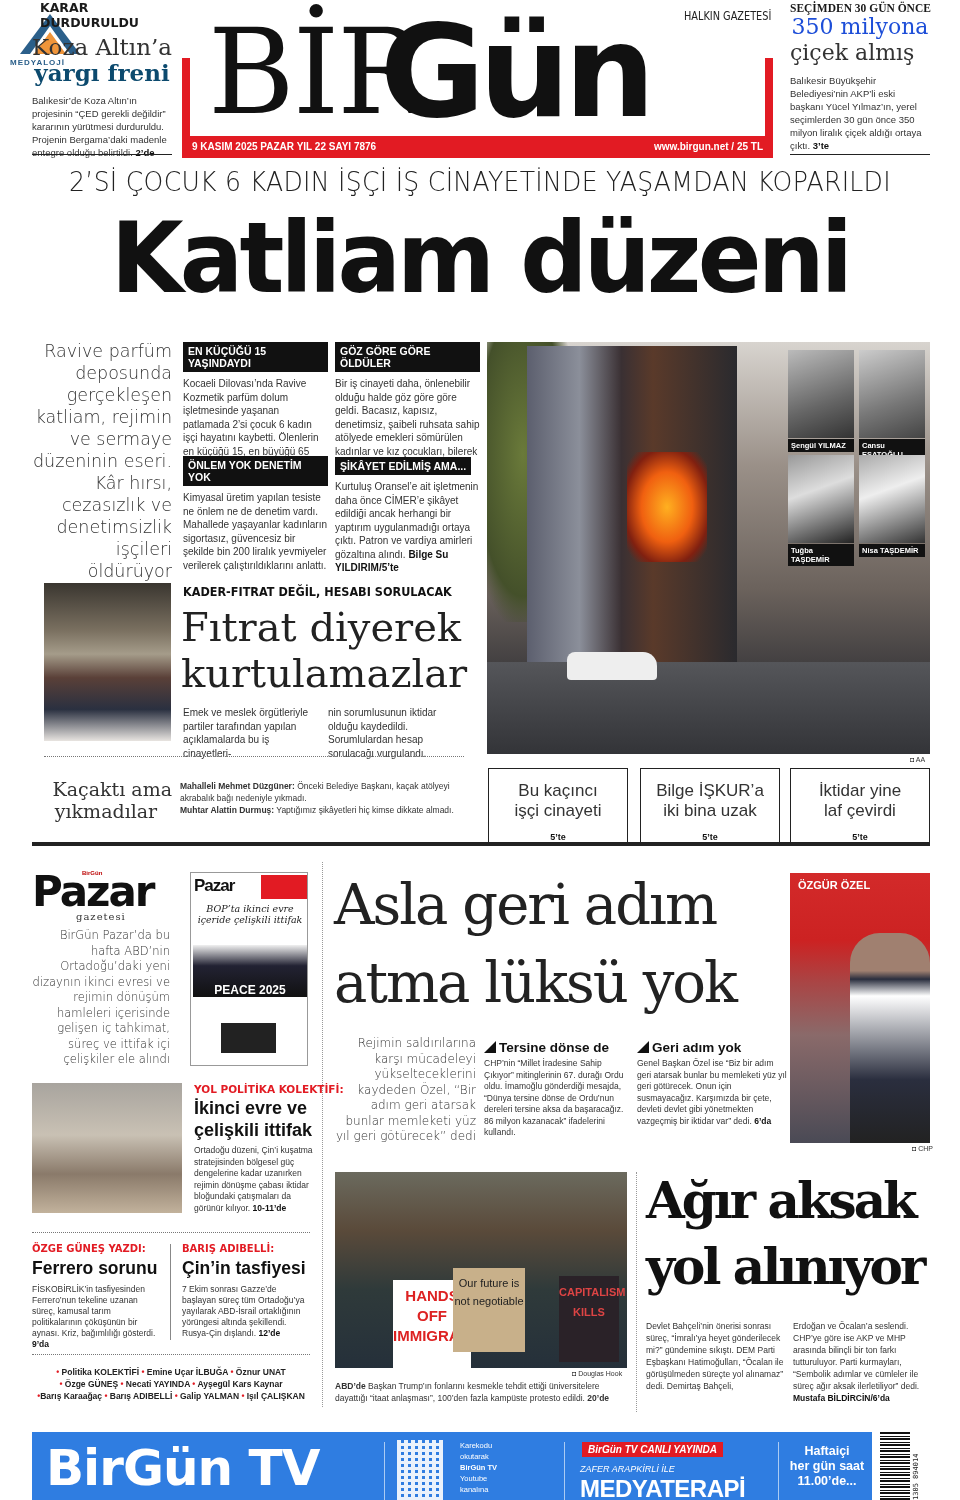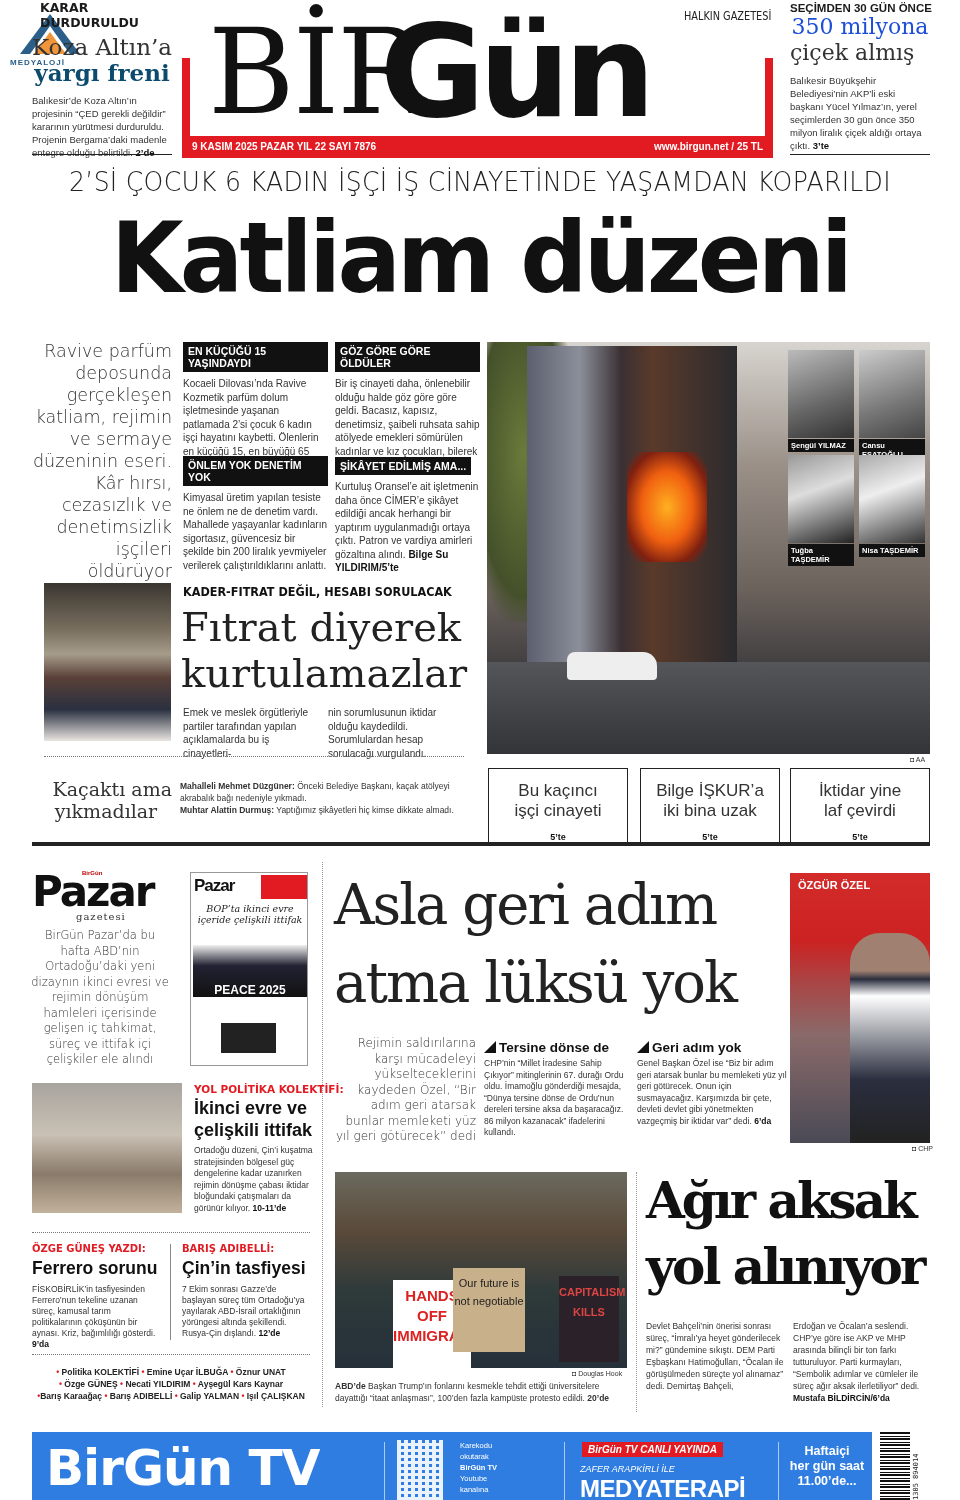--- a/index.html
+++ b/index.html
@@ -51,21 +51,21 @@
 <div class="mast-frame"></div>
 <div class="logo-bir">BİR</div>
 <div class="logo-gun">Gün</div>
 <div class="abs" style="left:684px;top:8px;font-size:13px;font-family:'DejaVu Sans',sans-serif;letter-spacing:0px;transform:scaleX(0.75);transform-origin:left;color:#222;white-space:nowrap">HALKIN GAZETESİ</div>
 <div class="mast-bar">
   <span>9 KASIM 2025 PAZAR YIL 22 SAYI 7876</span>
   <span>www.birgun.net  / 25 TL</span>
 </div>
 
 <div class="abs" style="left:790px;top:0;width:140px">
-  <div class="kicker" style="font-size:11.5px;font-family:Liberation Sans, sans-serif;font-weight:900;white-space:nowrap;margin-top:2px">SEÇİMDEN 30 GÜN ÖNCE</div>
+  <div class="kicker" style="font-size:11.5px;font-family:Liberation Serif, serif;font-weight:900;white-space:nowrap;margin-top:2px">SEÇİMDEN 30 GÜN ÖNCE</div>
   <div class="serif" style="font-size:22px;line-height:26px;text-align:center;margin-top:0;color:#1d4ed8">350 milyona</div>
   <div class="serif" style="font-size:22px;line-height:26px;color:#333">çiçek almış</div>
   <div class="body" style="margin-top:8px;font-size:9.5px;line-height:13px">
     <span>Balıkesir Büyükşehir Belediyesi’nin AKP’li eski başkanı Yücel Yılmaz’ın, yerel seçimlerden 30 gün önce 350 milyon liralık çiçek aldığı ortaya çıktı.</span>
     <b>3’te</b>
   </div>
 </div>
 <div class="rule" style="left:790px;top:154px;width:140px;height:1px"></div>
 
 <div class="abs" style="left:0;width:960px;top:166px;text-align:center;font-size:27px;font-family:'DejaVu Sans',sans-serif;font-weight:200;color:#222;letter-spacing:0.3px;transform:scaleX(0.93);white-space:nowrap">2’Sİ ÇOCUK 6 KADIN İŞÇİ İŞ CİNAYETİNDE YAŞAMDAN KOPARILDI</div>
@@ -143,21 +143,21 @@
 <div class="promo-box" style="left:790px;top:768px;width:140px;height:76px">
   <div>İktidar yine</div>
   <div>laf çevirdi</div>
   <div class="ref">5’te</div>
 </div>
 <div class="rule" style="left:32px;top:842px;width:898px;height:4px"></div>
 
 <div class="abs" style="left:82px;top:870px;font-size:6px;font-weight:700;color:#b00">BirGün</div>
 <div class="abs" style="left:32px;top:870px;font-size:42px;line-height:44px;font-family:'DejaVu Sans',sans-serif;font-weight:900;letter-spacing:-2px;color:#111">Pazar</div>
 <div class="abs serif" style="left:76px;top:911px;font-size:10px;color:#333;letter-spacing:1px">gazetesi</div>
-<div class="abs" style="left:30px;top:928px;width:140px;text-align:center;font-size:11.5px;line-height:15.5px;color:#333;font-family:'DejaVu Sans',sans-serif;font-weight:200">BirGün Pazar’da bu hafta ABD’nin Ortadoğu’daki yeni dizaynın ikinci evresi ve rejimin dönüşüm hamleleri içerisinde gelişen iç tahkimat, süreç ve ittifak içi çelişkiler ele alındı</div>
+<div class="abs" style="left:30px;top:928px;width:140px;text-align:right;font-size:11.5px;line-height:15.5px;color:#333;font-family:'DejaVu Sans',sans-serif;font-weight:200">BirGün Pazar’da bu hafta ABD’nin Ortadoğu’daki yeni dizaynın ikinci evresi ve rejimin dönüşüm hamleleri içerisinde gelişen iç tahkimat, süreç ve ittifak içi çelişkiler ele alındı</div>
 <div class="abs" style="left:190px;top:872px;width:118px;height:194px;border:1px solid #999;background:#fff;overflow:hidden">
   <div style="position:absolute;left:3px;top:3px;font-size:17px;font-weight:900;color:#111;letter-spacing:-1px">Pazar</div>
   <div style="position:absolute;left:70px;top:2px;width:46px;height:24px;background:#e21b23"></div>
   <div class="serif" style="position:absolute;left:2px;top:30px;width:114px;text-align:center;font-size:9.5px;line-height:11px;font-style:italic;color:#222">BOP’ta ikinci evre içeride çelişkili ittifak</div>
   <div style="position:absolute;left:2px;top:72px;width:114px;height:52px;background:linear-gradient(180deg,#f0f0f0 0%,#223 40%,#111 100%)"></div>
   <div style="position:absolute;left:2px;top:110px;width:114px;text-align:center;font-size:12px;font-weight:900;color:#fff">PEACE 2025</div>
   <div style="position:absolute;left:30px;top:150px;width:55px;height:30px;background:#222"></div>
 </div>
 <div class="vdots" style="left:322px;top:862px;height:545px"></div>
 
@@ -187,21 +187,21 @@
 <div class="dots" style="left:32px;top:1354px;width:278px"></div>
 
 <div class="abs" style="left:30px;top:1366px;width:282px;text-align:center;font-size:8.5px;line-height:12px;font-weight:700;color:#222">
   <div>
     <span class="red">• </span><span>Politika KOLEKTİFİ</span>
     <span class="red"> • </span><span>Emine Uçar İLBUĞA</span>
     <span class="red"> • </span><span>Öznur UNAT</span>
   </div>
   <div>
     <span class="red">• </span><span>Özge GÜNEŞ</span>
-    <span class="red"> • </span><span>Necati YILDIRIM</span>
+    <span class="red"> • </span><span>Necati YAYINDA</span>
     <span class="red"> • </span><span>Ayşegül Kars Kaynar</span>
   </div>
   <div>
     <span class="red">•</span><span>Barış Karaağaç</span>
     <span class="red"> • </span><span>Barış ADIBELLİ</span>
     <span class="red"> • </span><span>Galip YALMAN</span>
     <span class="red"> • </span><span>Işıl ÇALIŞKAN</span>
   </div>
 </div>
 

